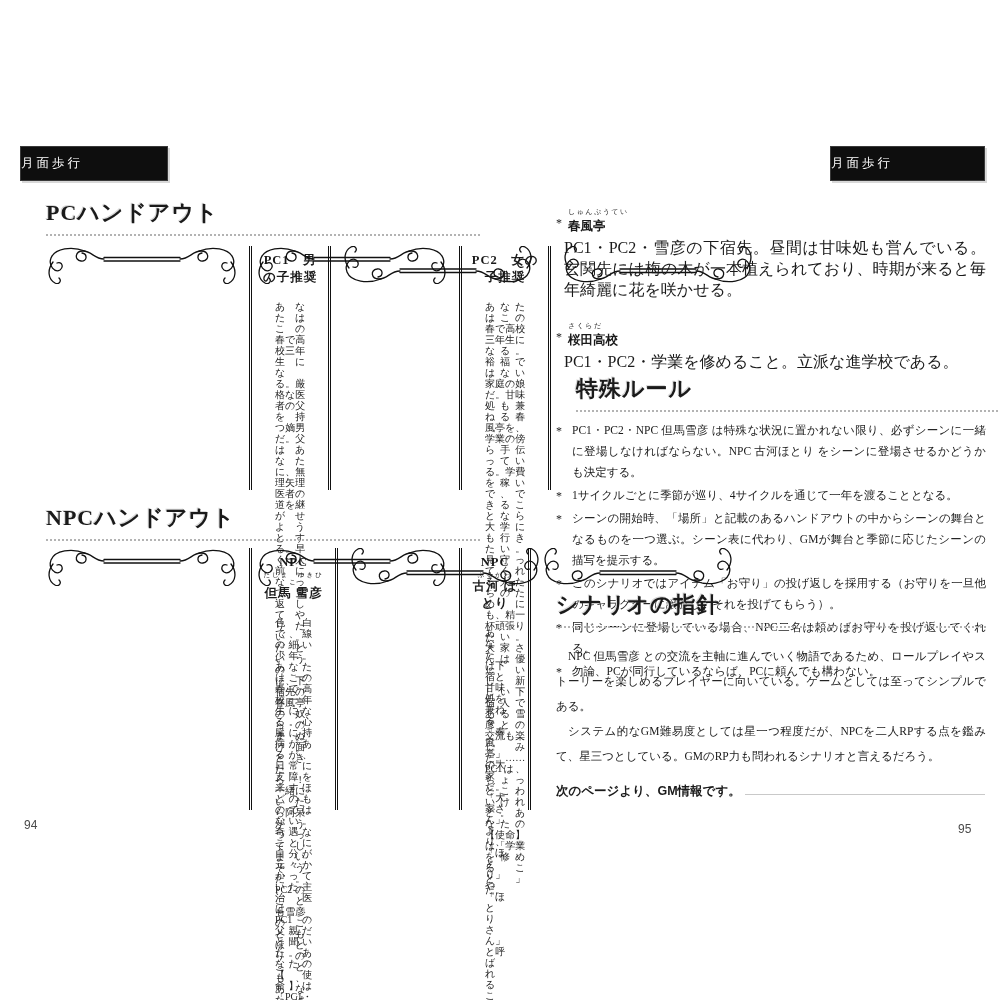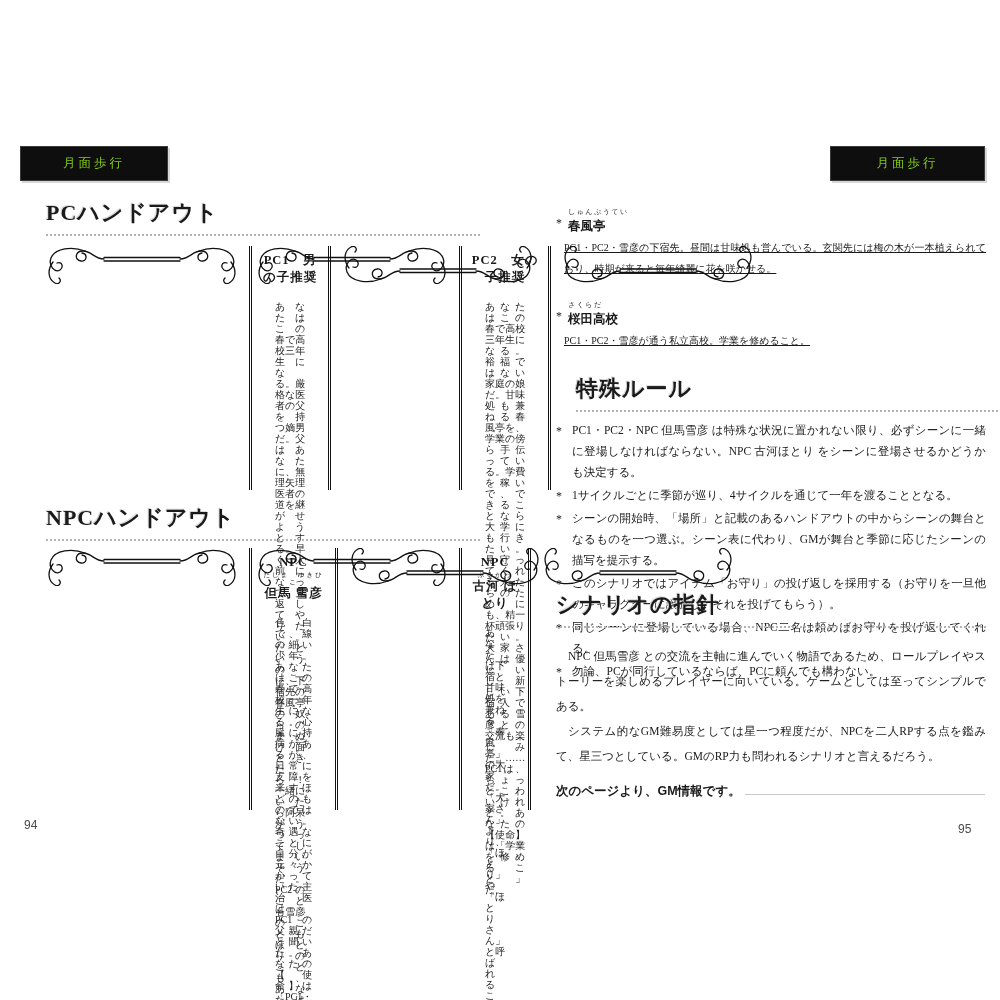--- a/index.html
+++ b/index.html
@@ -1,21 +1,21 @@
 <!DOCTYPE html>
 <html><head>
 <meta charset="utf-8">
 <style>
   html,body{margin:0;padding:0;background:#fff;}
   .sheet{position:relative;width:1000px;height:1000px;background:#ffffff;overflow:hidden;
          font-family:"Liberation Serif","DejaVu Serif",serif;color:#1a1a1a;}
 
   
-  .tab{position:absolute;top:146px;height:35px;background:#0e0e0e;color:#84cc16;
-       display:flex;align-items:center;justify-content:center;
+  .tab{position:absolute;top:146px;height:35px;background:#0e0e0e;color:#ffffff;
+       display:flex;align-items:center;justify-content:flex-start;
        font-family:"Liberation Sans","DejaVu Sans",sans-serif;font-size:12.5px;letter-spacing:3px;
        border:1px solid #3a3a3a;box-shadow:2px 2px 0 #d8d8d8;box-sizing:border-box;}
   .tab-left{left:20px;width:148px;}
   .tab-right{left:830px;width:155px;}
 
   
   .section-heading{position:absolute;border-bottom:2px dotted #b3b3b3;padding-bottom:6px;}
   .section-heading .t{font-size:22px;font-weight:bold;letter-spacing:1px;
        text-shadow:-1px -1px 0 #d9d9d9;}
 
@@ -33,21 +33,21 @@
   .box-body{font-size:10px;line-height:11px;text-align:justify;color:#222;margin:15px;}
 
   
   .rcol{position:absolute;left:556px;width:430px;}
   .term-row{margin:14px 0 2px;}
   .bullet{display:inline-block;width:12px;font-size:12px;vertical-align:top;padding-top:8px;}
   .term-block{display:inline-block;}
   .term-furigana{display:block;font-size:7px;line-height:8px;letter-spacing:1.5px;
        font-family:"Liberation Sans","DejaVu Sans",sans-serif;color:#222;}
   .term-name{font-family:Liberation Mono, monospace;font-weight:bold;font-size:12.5px;}
-  .item-body{font-size:10px;line-height:21px;text-align:justify;margin:2px 0 10px;padding-left:8px;text-decoration:underline;}
+  .item-body{font-size:16px;line-height:21px;text-align:justify;margin:2px 0 10px;padding-left:8px;}
 
   .rule-item{position:relative;padding-left:16px;font-size:11.5px;line-height:21px;text-align:justify;margin:0 0 2px;}
   .rule-item .rbullet{position:absolute;left:0;top:1px;font-size:12px;}
 
   .guide-par{font-size:11.5px;line-height:25px;text-align:justify;text-indent:12px;margin:0;}
 
   .footer-note{position:absolute;left:556px;top:778px;width:429px;display:flex;align-items:baseline;}
   .footer-note .txt{font-family:"Liberation Sans","DejaVu Sans",sans-serif;font-weight:bold;
        font-size:12.5px;white-space:nowrap;}
   .footer-note .rule-line{flex:1 1 auto;border-bottom:1px solid #c9c9c9;height:1em;margin-left:4px;}
@@ -161,21 +161,21 @@
   <div class="rcol" style="top:194px;">
 
     <div class="term-row">
       <span class="bullet">*</span><span class="term-block"><span class="term-furigana">しゅんぷうてい</span><span class="term-name">春風亭</span></span>
     </div>
     <p class="item-body">PC1・PC2・雪彦の下宿先。昼間は甘味処も営んでいる。玄関先には梅の木が一本植えられており、時期が来ると毎年綺麗に花を咲かせる。</p>
 
     <div class="term-row" style="margin-top:22px;">
       <span class="bullet">*</span><span class="term-block"><span class="term-furigana">さくらだ</span><span class="term-name">桜田高校</span></span>
     </div>
-    <p class="item-body">PC1・PC2・雪彦が通う私立高校。学業を修めること。</p>
+    <p class="item-body">PC1・PC2・学業を修めること。立派な進学校である。</p>
   </div>
 
   <div class="rcol" style="top:366px;">
     <div class="section-heading" style="position:relative;left:0;top:8px;width:430px;margin-bottom:16px;margin-left:20px;">
       <span class="t">特殊ルール</span>
     </div>
     <div class="rule-item"><span class="rbullet">*</span><span>PC1・PC2・NPC 但馬雪彦 は特殊な状況に置かれない限り、必ずシーンに一緒に登場しなければならない。NPC 古河ほとり をシーンに登場させるかどうかも決定する。</span></div>
     <div class="rule-item"><span class="rbullet">*</span><span>1サイクルごとに季節が巡り、4サイクルを通じて一年を渡ることとなる。</span></div>
     <div class="rule-item"><span class="rbullet">*</span><span>シーンの開始時、「場所」と記載のあるハンドアウトの中からシーンの舞台となるものを一つ選ぶ。シーン表に代わり、GMが舞台と季節に応じたシーンの描写を提示する。</span></div>
     <div class="rule-item"><span class="rbullet">*</span><span>このシナリオではアイテム「お守り」の投げ返しを採用する（お守りを一旦他のキャラクターに譲渡し、それを投げてもらう）。</span></div>

